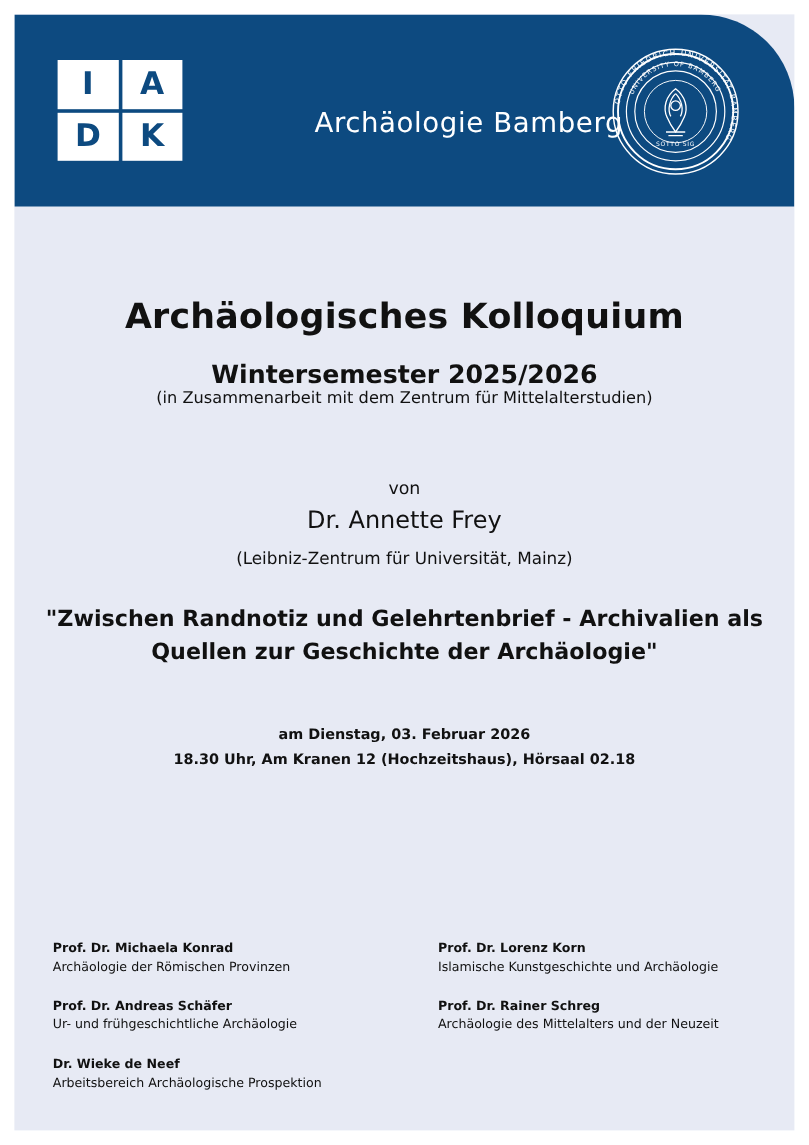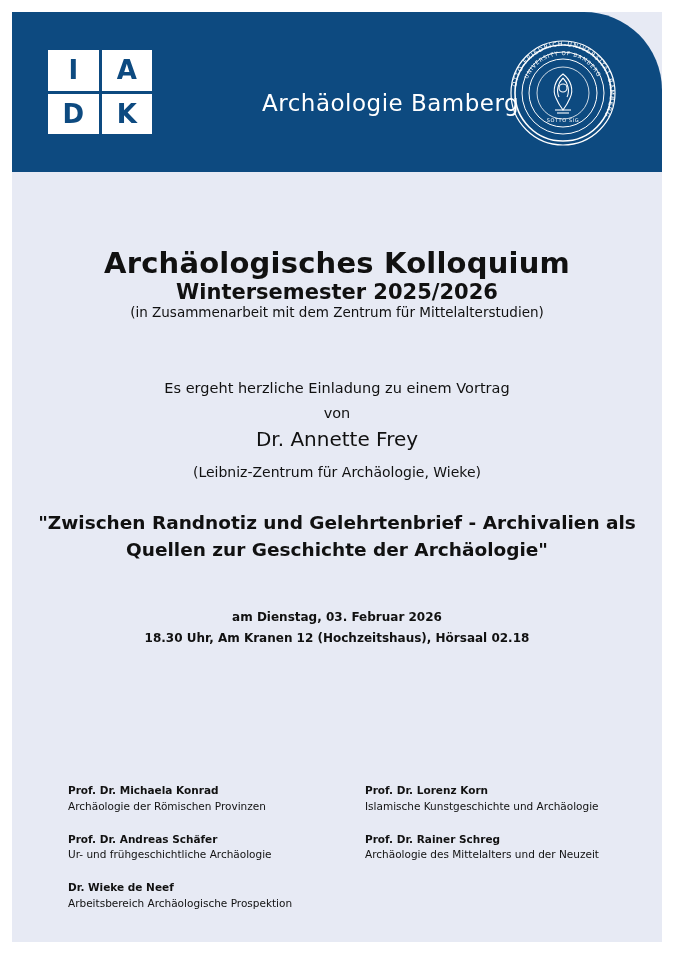--- a/index.html
+++ b/index.html
@@ -88,21 +88,21 @@
     text-align: center;
     color: #111111;
   }
   .title {
     margin-top: 58px;
     font-size: 29px;
     font-weight: bold;
     letter-spacing: 0.2px;
   }
   .semester {
-    margin-top: 0;
+    margin-top: 20px;
     font-size: 21px;
     font-weight: bold;
   }
   .coop {
     font-size: 13.5px;
   }
   .invite {
     margin-top: 56px;
     font-size: 14.5px;
     line-height: 1.75;
@@ -133,21 +133,21 @@
   .profs {
     position: absolute;
     left: 0;
     top: 595px;
     width: 650px;
     display: flex;
     text-align: left;
   }
   .prof-col {
     width: 50%;
-    padding-left: 56px;
+    padding-left: 32px;
     box-sizing: border-box;
   }
   .prof-col.right {
     padding-left: 28px;
   }
   .prof {
     margin-bottom: 17px;
   }
   .prof-name {
     font-size: 10.5px;
@@ -205,26 +205,25 @@
         </svg>
       </div>
     </div>
 
     <div class="content">
       <div class="title">Archäologisches Kolloquium</div>
       <div class="semester">Wintersemester 2025/2026</div>
       <div class="coop">(in Zusammenarbeit mit dem Zentrum für Mittelalterstudien)</div>
 
       <div class="invite">
-        <div>Es ergeht herzliche Einladung zu einem Vortrag</div>
         <div>von</div>
       </div>
 
       <div class="speaker">Dr. Annette Frey</div>
-      <div class="affiliation">(Leibniz-Zentrum für Archäologie, Wieke)</div>
+      <div class="affiliation">(Leibniz-Zentrum für Universität, Mainz)</div>
 
       <div class="talk-title">"Zwischen Randnotiz und Gelehrtenbrief - Archivalien als Quellen zur Geschichte der Archäologie"</div>
 
       <div class="when">
         <div>am Dienstag, 03. Februar 2026</div>
         <div>18.30 Uhr, Am Kranen 12 (Hochzeitshaus), Hörsaal 02.18</div>
       </div>
 
       <div class="profs">
         <div class="prof-col left">

